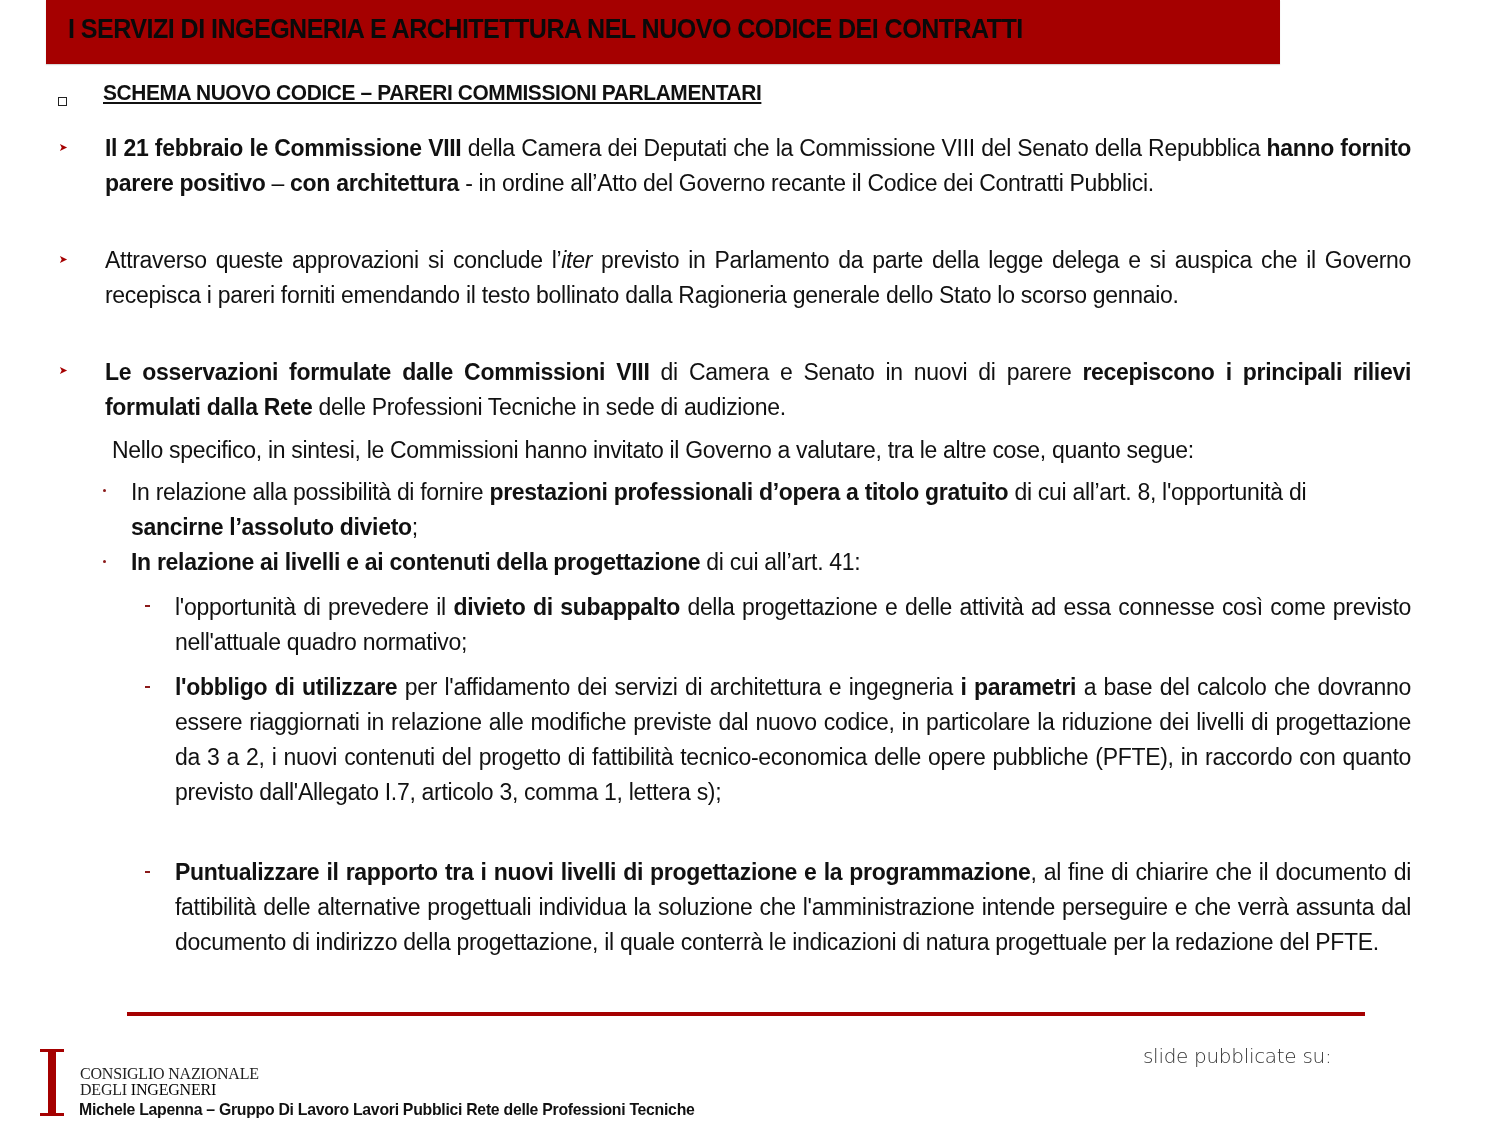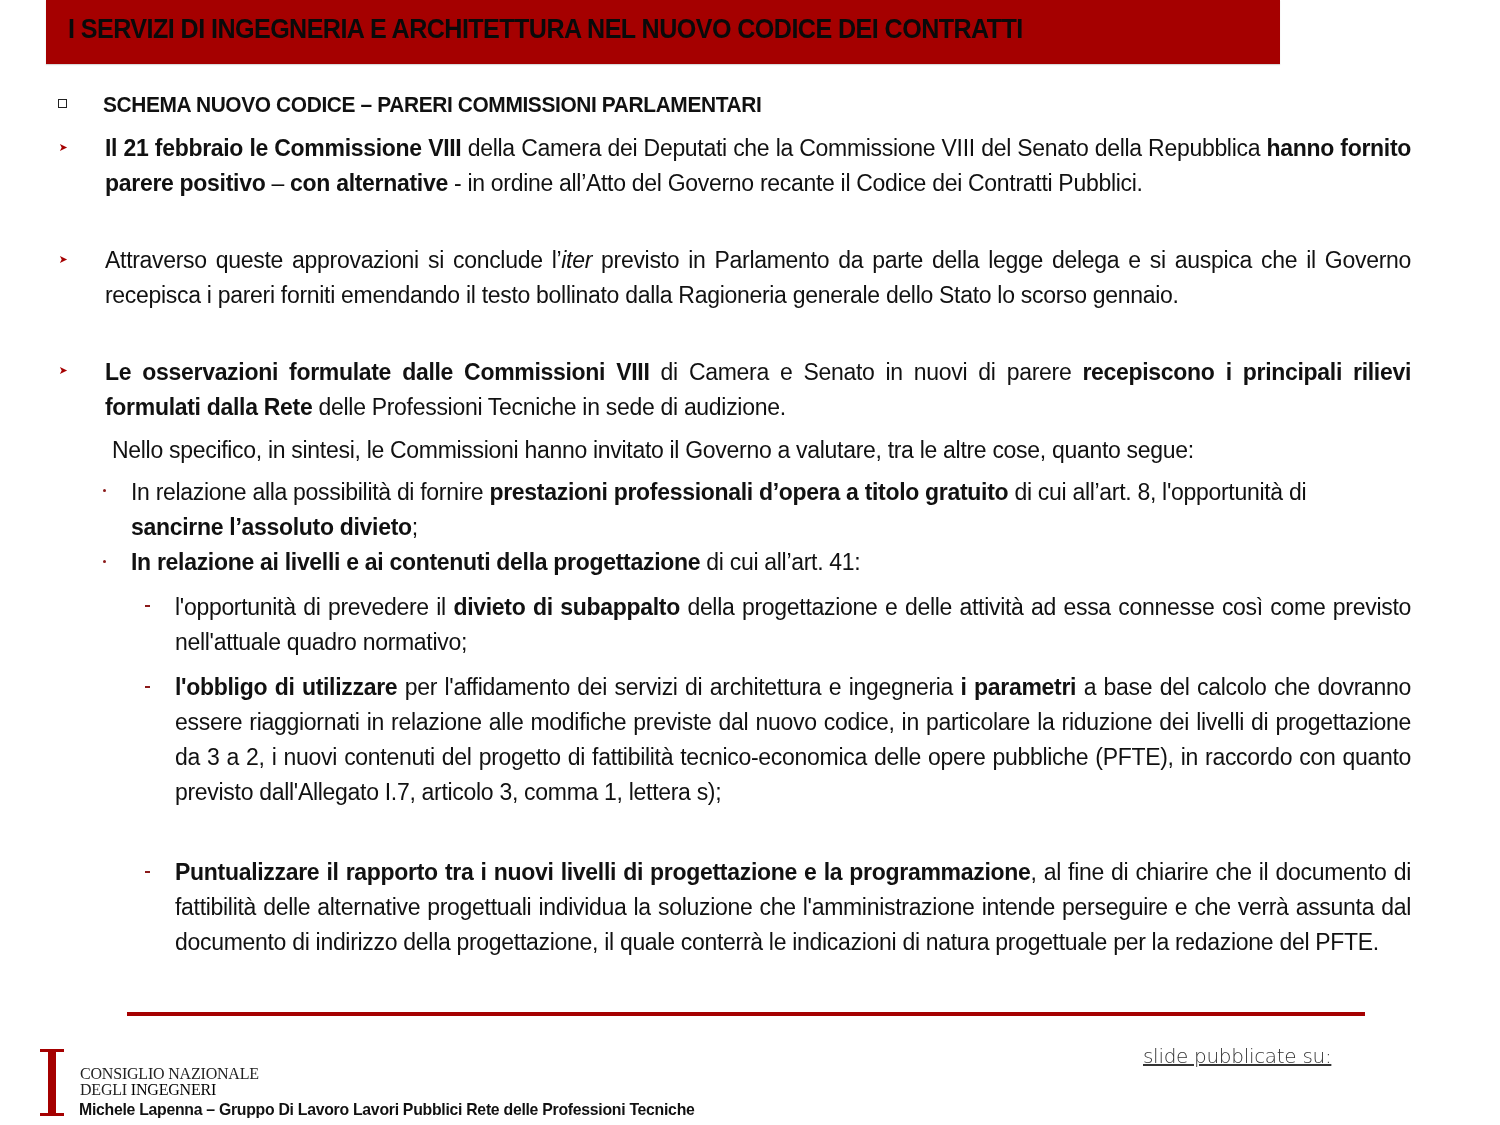--- a/index.html
+++ b/index.html
@@ -11,21 +11,21 @@
     position: absolute; left: 46px; top: 0; width: 1234px; height: 64px;
     background: #a50000; box-shadow: 0 1px 1px rgba(0,0,0,0.15);
   }
   .header-title {
     position: absolute; left: 22px; top: 14px;
     font-family: "Liberation Sans", sans-serif; font-weight: bold;
     font-size: 27px; letter-spacing: -0.6px; color: #0a0a0a;
     transform: scaleX(0.93); transform-origin: left center; white-space: nowrap;
   }
   .section-heading {
-    position: absolute; left: 58px; top: 92px; display: flex; align-items: center;
+    position: absolute; left: 58px; top: 80px; display: flex; align-items: flex-end; text-decoration: underline;
   }
   .sq-bullet {
     width: 7px; height: 7px; border: 1.2px solid #222; margin-right: 36px; margin-top: -4px;
   }
   .section-heading-text {
     font-weight: bold; font-size: 22px; letter-spacing: -0.4px; color: #111;
     transform: scaleX(0.95); transform-origin: left center; white-space: nowrap;
   }
   .content { position: absolute; left: 0; top: 0; width: 1500px; }
   .para {
@@ -54,41 +54,41 @@
   }
   .logo-line1 { top: 1065px; }
   .logo-line2 { top: 1081px; }
   .logo-red { color: #000000; }
   .author-credit {
     position: absolute; left: 79px; top: 1100px; font-weight: bold; font-size: 17px;
     letter-spacing: -0.3px; white-space: nowrap; transform: scaleX(0.93); transform-origin: left center;
   }
   .published {
     position: absolute; left: 1143px; top: 1042px; font-family: "DejaVu Sans", sans-serif;
-    font-size: 20px; line-height: 28px; color: #333; font-weight: 300; letter-spacing: -0.3px; text-decoration: underline;
+    font-size: 20px; line-height: 28px; color: #333; font-weight: 300; letter-spacing: -0.3px;
   }
 </style>
 </head>
 <body>
 
 <div class="header-bar">
   <div class="header-title">I SERVIZI DI INGEGNERIA E ARCHITETTURA NEL NUOVO CODICE DEI CONTRATTI</div>
 </div>
 
 <div class="section-heading">
   <span class="sq-bullet"></span>
   <span class="section-heading-text">SCHEMA NUOVO CODICE – PARERI COMMISSIONI PARLAMENTARI</span>
 </div>
 
 <div class="content">
 
   <svg class="arrow-bullet" style="left:59px;top:143px" viewBox="0 0 10 10">
       <path d="M1 1 L9 5 L1 9 L3 5 Z" fill="#a50000"></path>
     </svg>
-  <div class="para" style="left:105px;top:131px;width:1306px"><b>Il 21 febbraio le Commissione VIII</b><span> della Camera dei Deputati che la Commissione VIII del Senato della Repubblica </span><b>hanno fornito parere positivo</b><span> – </span><b>con alternative</b><span> - in ordine all’Atto del Governo recante il Codice dei Contratti Pubblici.</span></div>
+  <div class="para" style="left:105px;top:131px;width:1306px"><b>Il 21 febbraio le Commissione VIII</b><span> della Camera dei Deputati che la Commissione VIII del Senato della Repubblica </span><b>hanno fornito parere positivo</b><span> – </span><b>con architettura</b><span> - in ordine all’Atto del Governo recante il Codice dei Contratti Pubblici.</span></div>
 
   <svg class="arrow-bullet" style="left:59px;top:255px" viewBox="0 0 10 10">
       <path d="M1 1 L9 5 L1 9 L3 5 Z" fill="#a50000"></path>
     </svg>
   <div class="para" style="left:105px;top:243px;width:1306px"><span>Attraverso queste approvazioni si conclude l’</span><i>iter</i><span> previsto in Parlamento da parte della legge delega e si auspica che il Governo recepisca i pareri forniti emendando il testo bollinato dalla Ragioneria generale dello Stato lo scorso gennaio.</span></div>
 
   <svg class="arrow-bullet" style="left:59px;top:366px" viewBox="0 0 10 10">
       <path d="M1 1 L9 5 L1 9 L3 5 Z" fill="#a50000"></path>
     </svg>
   <div class="para" style="left:105px;top:355px;width:1306px"><b>Le osservazioni formulate dalle Commissioni VIII</b><span> di Camera e Senato in nuovi di parere </span><b>recepiscono i principali rilievi formulati dalla Rete</b><span> delle Professioni Tecniche in sede di audizione.</span></div>

